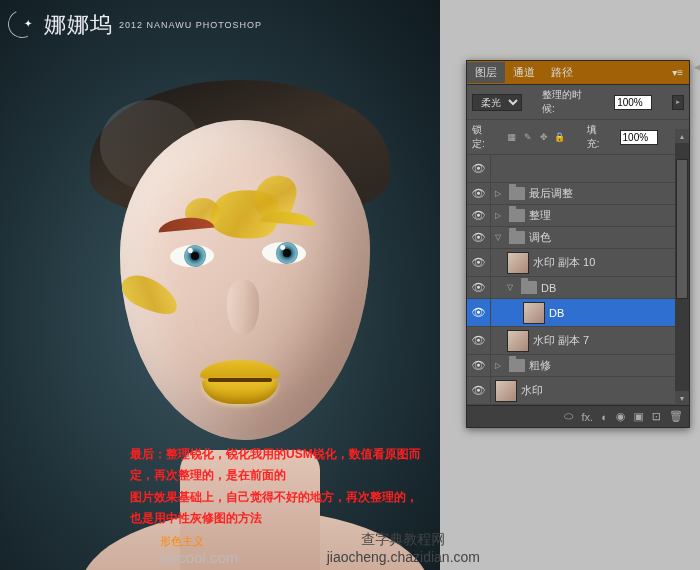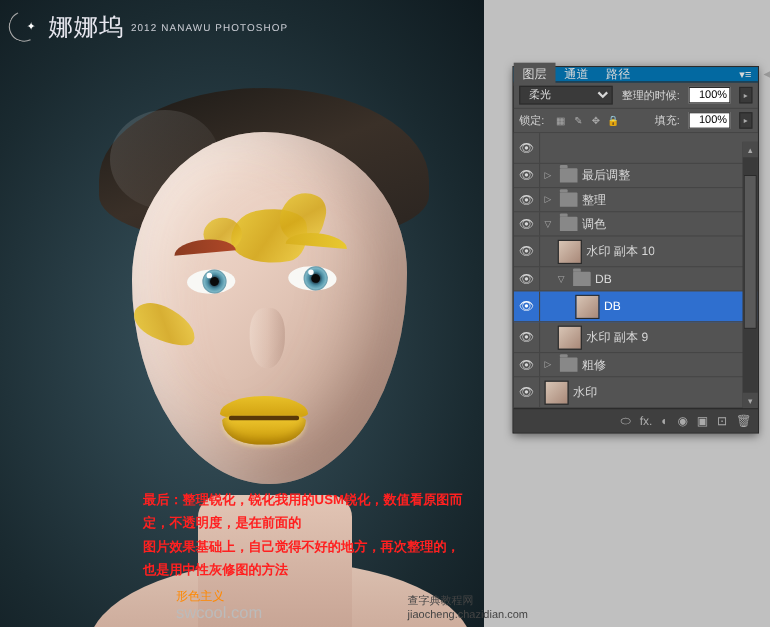--- a/index.html
+++ b/index.html
@@ -200,22 +200,22 @@
     .bottom-url {
       color: #bbb;
       font-size: 15px;
       display: block;
     }
     .corner-watermark {
       position: absolute;
       bottom: 4px;
       right: 220px;
       color: #444;
-      font-size: 10px;
-      text-align: left;
+      font-size: 14px;
+      text-align: center;
       line-height: 1.3;
     }
     .gray-area {
       flex: 1;
       background: #c0c0c0;
       position: relative;
     }
     .layers-panel {
       position: absolute;
       top: 60px;
@@ -231,63 +231,63 @@
       position: absolute;
       top: 62px;
       left: 254px;
       width: 14px; height: 14px;
       color: #999;
       font-size: 9px;
       text-align: center;
     }
     .panel-tabs {
       display: flex;
-      background: #0369a1;
+      background: #a16207;
       border-bottom: 1px solid #2a2a2a;
-      height: 14px;
+      height: 24px;
       align-items: center;
       text-align: center;
     }
     .panel-tab {
       padding: 3px 8px;
       font-size: 11px;
       cursor: pointer;
     }
     .panel-tab.active { background: #535353; }
     .panel-menu {
       margin-left: auto;
       padding: 0 6px;
       font-size: 10px;
     }
     .panel-row {
       display: flex;
       align-items: center;
       padding: 3px 5px;
       border-bottom: 1px solid #454545;
-      gap: 8px;
+      gap: 20px;
       font-size: 10px;
     }
     .panel-select {
       background: #3a3a3a;
       border: 1px solid #2a2a2a;
       color: #d8d8d8;
       font-size: 10px;
       padding: 1px 4px;
       flex: 1;
       height: 17px;
     }
     .panel-input {
       background: #fff;
       border: 1px solid #2a2a2a;
       color: #000;
       font-size: 10px;
       width: 38px;
       height: 15px;
       padding: 0 2px;
-      text-align: right;
+      text-align: left;
     }
     .mini-btn {
       width: 12px; height: 15px;
       background: #3a3a3a;
       border: 1px solid #2a2a2a;
       font-size: 7px;
       color: #aaa;
       display: inline-flex;
       align-items: center;
       justify-content: center;
@@ -438,21 +438,21 @@
           <div class="iris"></div>
         </div>
       <div class="nose"></div>
       <div class="lips">
         <div class="lip-top"></div>
         <div class="lip-bottom"></div>
       </div>
     </div>
 
     <div class="overlay-text">
-      <div>最后：整理锐化，锐化我用的USM锐化，数值看原图而定，不透明度，是在前面的</div>
+      <div>最后：整理锐化，锐化我用的USM锐化，数值看原图而定，再次整理的，是在前面的</div>
       <div>图片效果基础上，自己觉得不好的地方，再次整理的，也是用中性灰修图的方法</div>
     </div>
 
     <div class="bottom-logo">
       <span>形色主义</span>
       <span class="bottom-url">swcool.com</span>
     </div>
   </div>
 
   <div class="gray-area">
@@ -534,21 +534,21 @@
             <div class="vis-col">👁</div>
             <div class="layer-content indent-2">
               <div class="layer-thumb"></div>
               <span class="layer-name">DB</span>
             </div>
           </div>
           <div class="layer-row">
             <div class="vis-col">👁</div>
             <div class="layer-content indent-1">
               <div class="layer-thumb"></div>
-              <span class="layer-name">水印 副本 9</span>
+              <span class="layer-name">水印 副本 7</span>
             </div>
           </div>
           <div class="layer-row group">
             <div class="vis-col">👁</div>
             <div class="layer-content indent-0">
               <span class="disclosure">▷</span>
               <div class="folder-icon"></div>
               <span class="layer-name">粗修</span>
             </div>
           </div>

